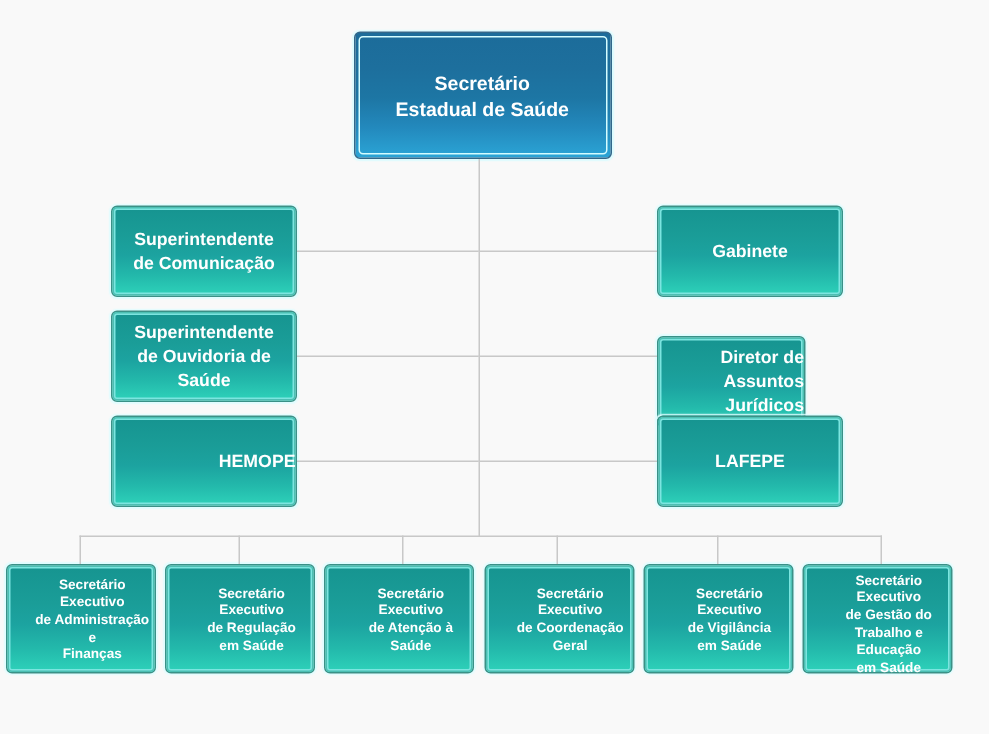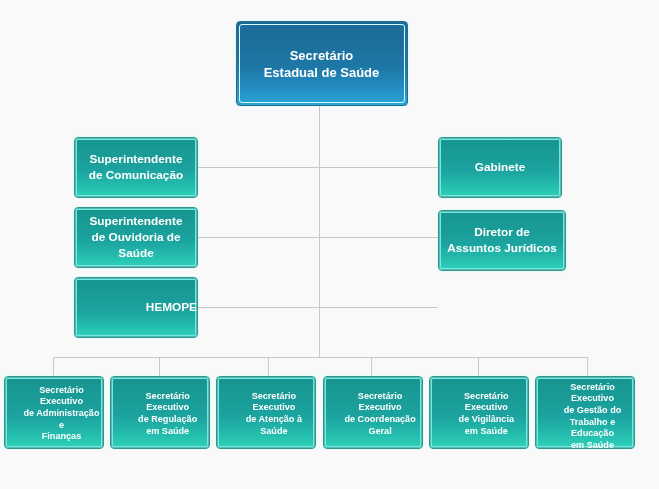--- a/index.html
+++ b/index.html
@@ -38,23 +38,27 @@
       <div class="lbl">Superintendente<br>de Ouvidoria de<br>Saúde</div>
     </div>
     <div class="node teal" style="left: 74px; top: 277px; width: 124px; height: 61px; font-size: 11.8px; line-height: 16px; text-align: right;">
       <div class="ring"></div>
       <div class="lbl">HEMOPE</div>
     </div>
     <div class="node teal" style="left: 438px; top: 137px; width: 124px; height: 61px; font-size: 11.8px; line-height: 16px;">
       <div class="ring"></div>
       <div class="lbl">Gabinete</div>
     </div>
-    <div class="node teal" style="left: 438px; top: 210px; width: 128px; height: 61px; font-size: 11.8px; line-height: 16px;">
+    <div class="node teal" style="left: 438px; top: 224px; width: 99px; height: 61px; font-size: 11.8px; line-height: 16px; text-align: right;">
       <div class="ring"></div>
       <div class="lbl">Diretor de<br>Assuntos Jurídicos</div>
+    </div>
+    <div class="node teal" style="left: 438px; top: 277px; width: 124px; height: 61px; font-size: 11.8px; line-height: 16px;">
+      <div class="ring"></div>
+      <div class="lbl">LAFEPE</div>
     </div>
     <div class="node teal bnode" style="left: 4px; top: 376px; width: 100px; height: 73px; font-size: 9.1px; line-height: 11.7px;">
       <div class="ring"></div>
       <div class="lbl">Secretário Executivo<br>de Administração e<br>Finanças</div>
     </div>
     <div class="node teal bnode" style="left: 110.2px; top: 376px; width: 100px; height: 73px; font-size: 9.1px; line-height: 11.7px;">
       <div class="ring"></div>
       <div class="lbl">Secretário Executivo<br>de Regulação<br>em Saúde</div>
     </div>
     <div class="node teal bnode" style="left: 216.4px; top: 376px; width: 100px; height: 73px; font-size: 9.1px; line-height: 11.7px;">

